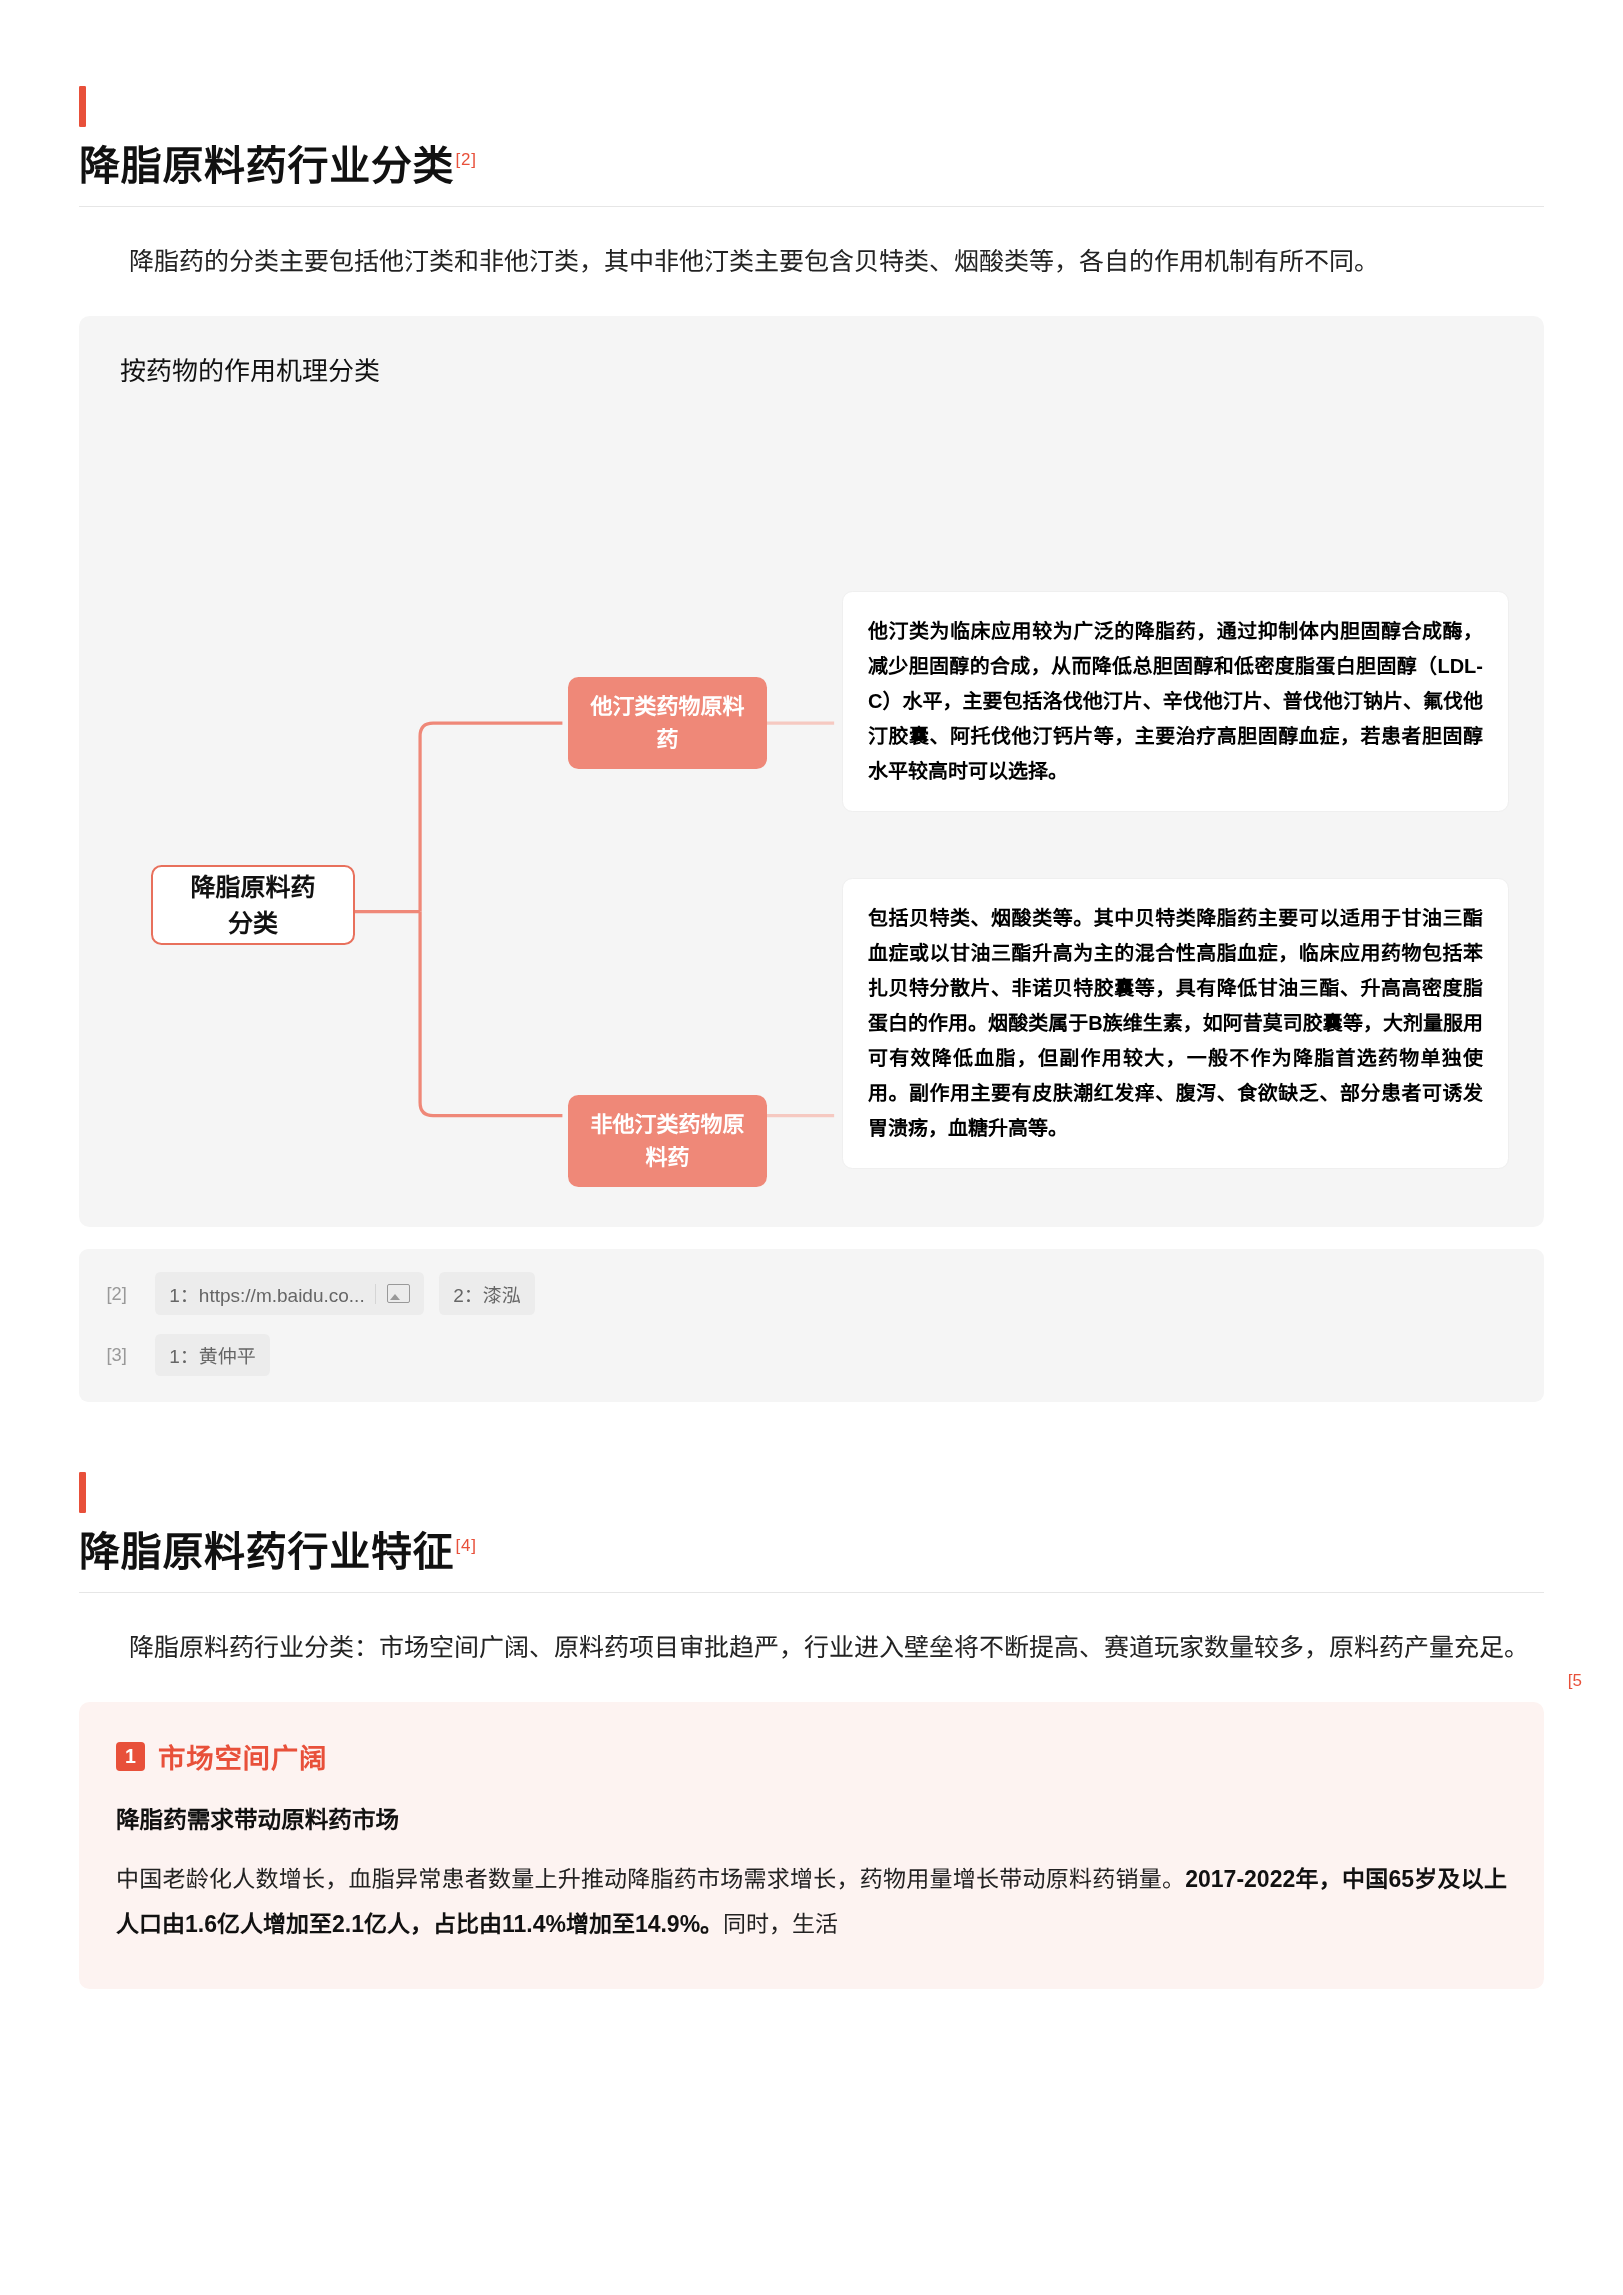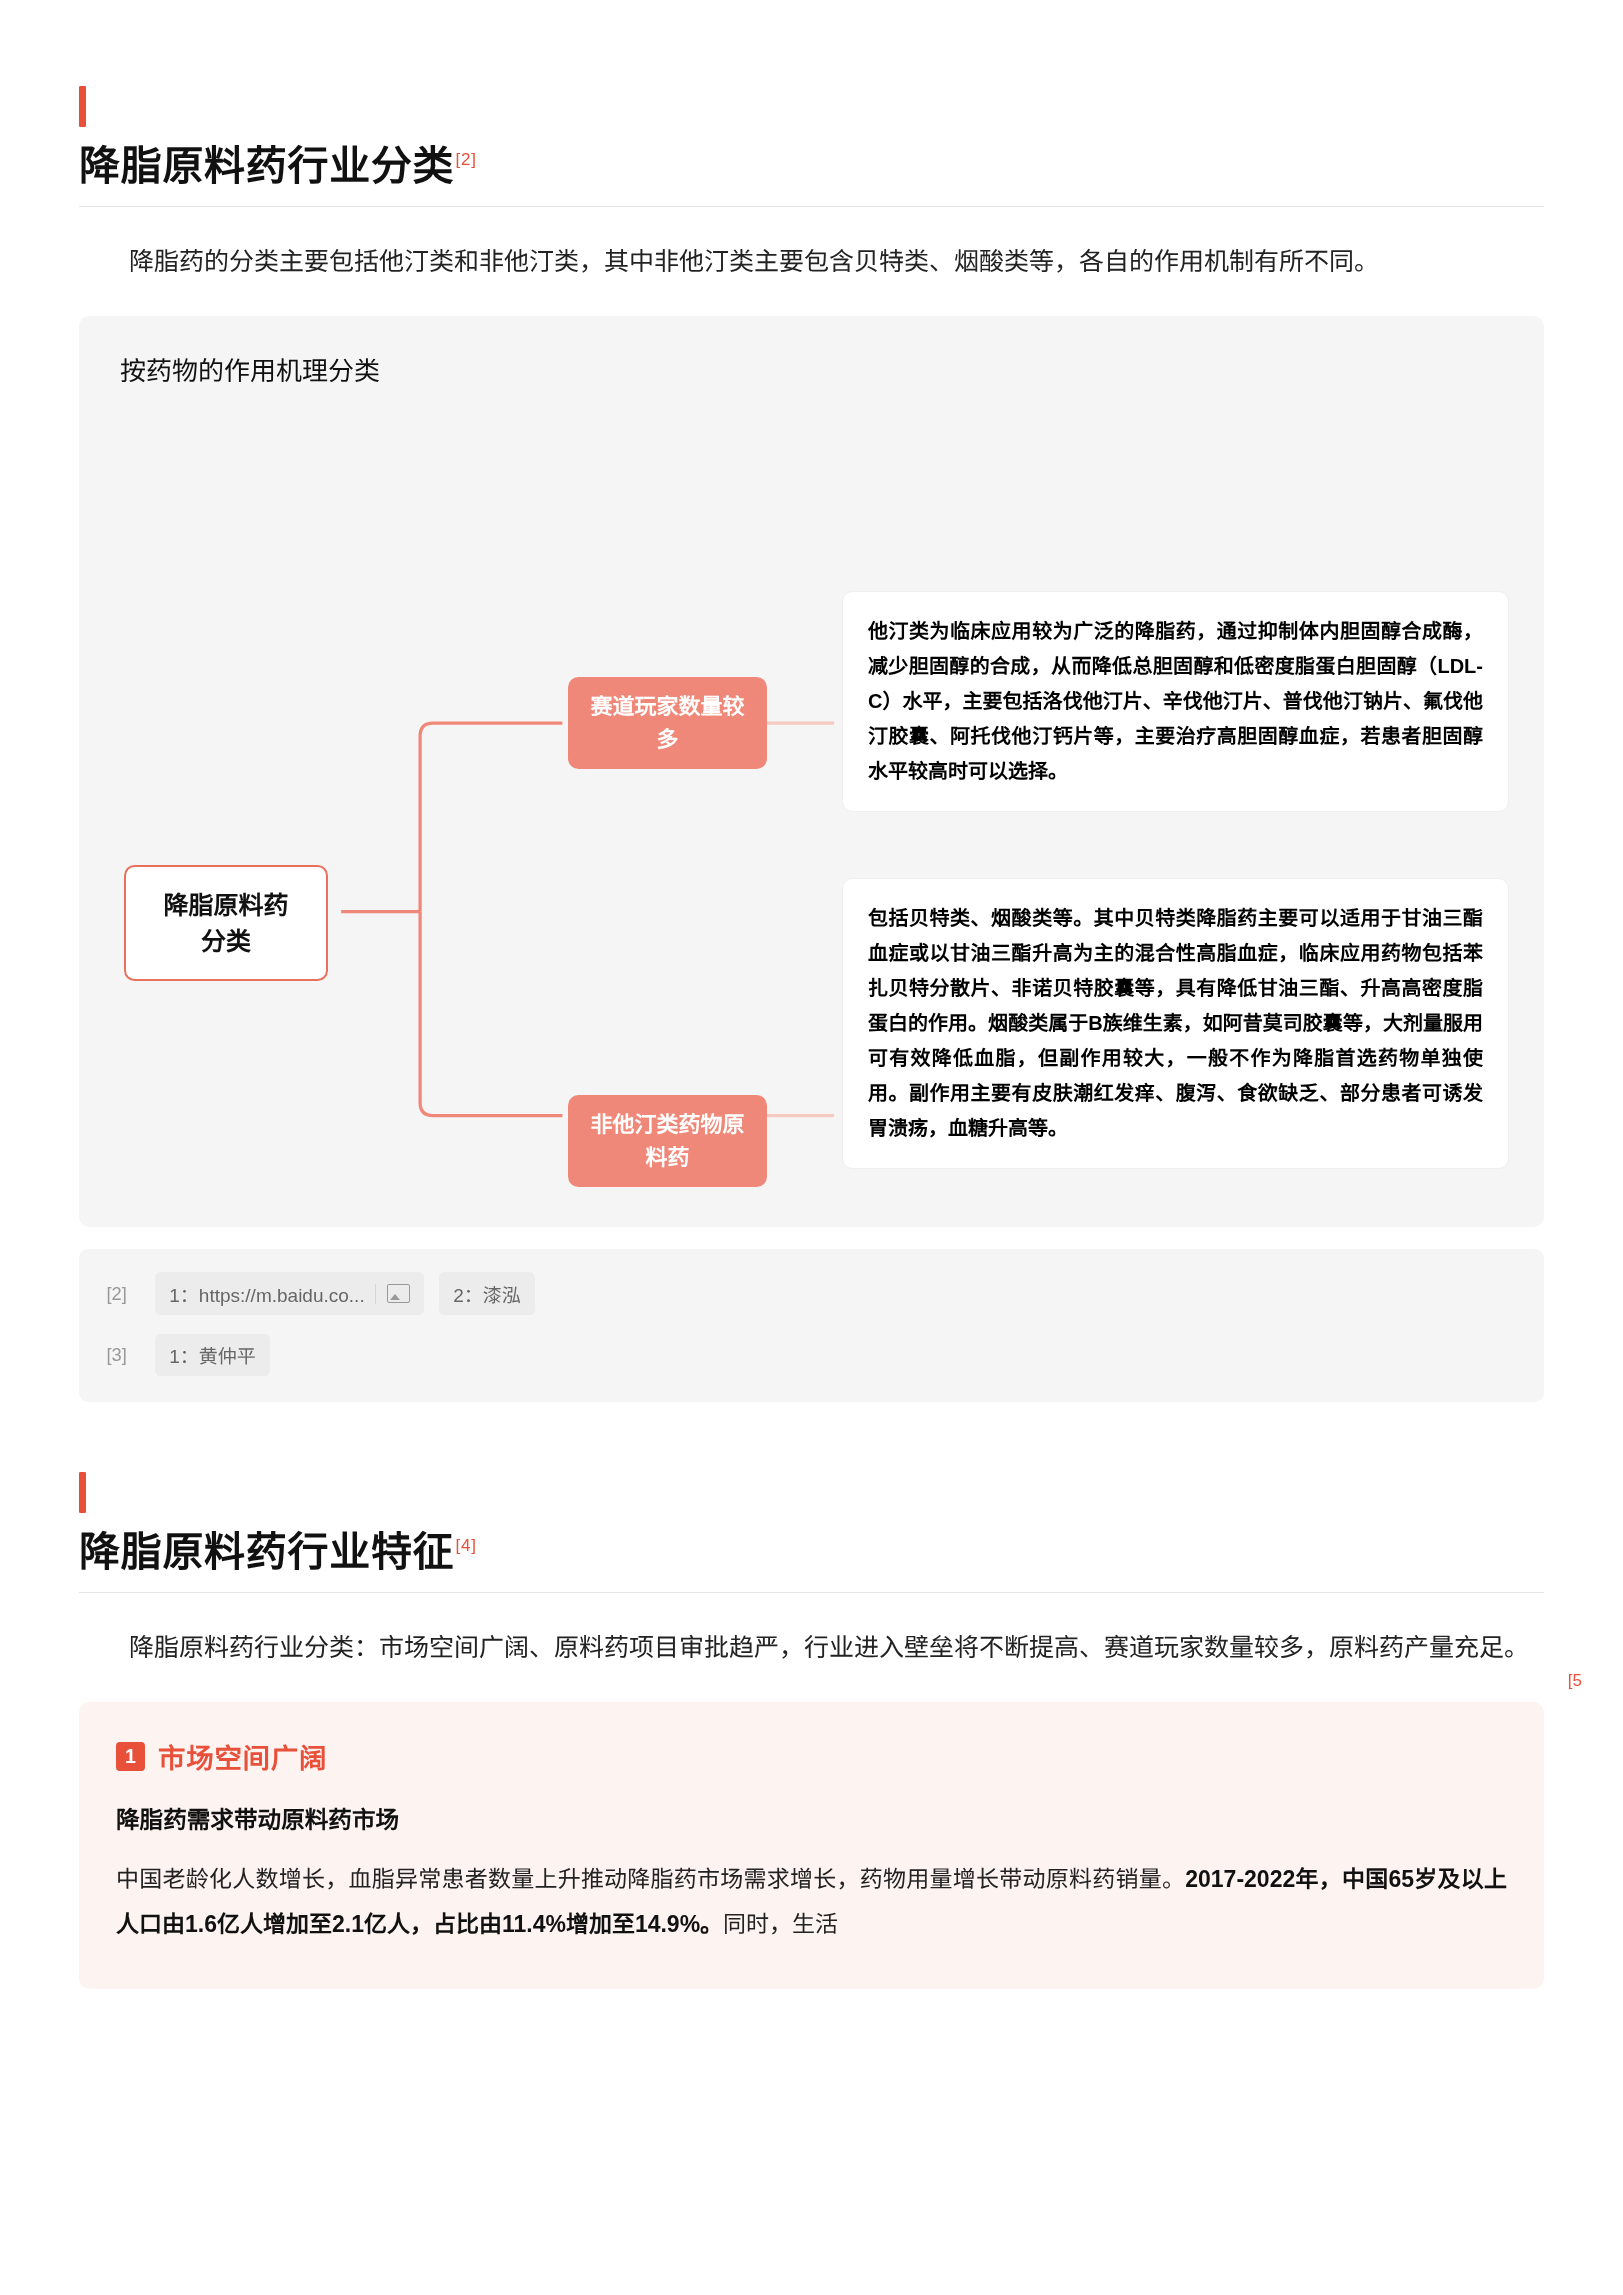--- a/index.html
+++ b/index.html
@@ -89,24 +89,24 @@
   }
   svg.connectors {
     position: absolute;
     left: 0; top: 0;
     width: 100%;
     height: 100%;
     pointer-events: none;
   }
   .root-node {
     position: absolute;
-    left: 8px;
+    left: 35px;
     top: 452px;
     width: 204px;
-    height: 116px;
+    height: 80px;
     border: 2.6px solid #e8705c;
     border-radius: 10.5px;
     background: #ffffff;
     display: flex;
     align-items: center;
     justify-content: center;
     text-align: center;
     font-size: 25px;
     font-weight: bold;
     line-height: 1.45;
@@ -298,21 +298,21 @@
         <path d="M994,1074 L1110,1074" stroke="#f6c9c1" stroke-width="5" fill="none"></path>
       </svg>
 
       <div class="root-node">
         <div>
           <div>降脂原料药</div>
           <div>分类</div>
         </div>
       </div>
 
-      <div class="branch-node branch-1">赛道玩家数量较多</div>
+      <div class="branch-node branch-1">他汀类药物原料药</div>
       <div class="branch-node branch-2">非他汀类药物原料药</div>
 
       <div class="leaf-box leaf-1">他汀类为临床应用较为广泛的降脂药，通过抑制体内胆固醇合成酶，减少胆固醇的合成，从而降低总胆固醇和低密度脂蛋白胆固醇（LDL-C）水平，主要包括洛伐他汀片、辛伐他汀片、普伐他汀钠片、氟伐他汀胶囊、阿托伐他汀钙片等，主要治疗高胆固醇血症，若患者胆固醇水平较高时可以选择。</div>
       <div class="leaf-box leaf-2">包括贝特类、烟酸类等。其中贝特类降脂药主要可以适用于甘油三酯血症或以甘油三酯升高为主的混合性高脂血症，临床应用药物包括苯扎贝特分散片、非诺贝特胶囊等，具有降低甘油三酯、升高高密度脂蛋白的作用。烟酸类属于B族维生素，如阿昔莫司胶囊等，大剂量服用可有效降低血脂，但副作用较大，一般不作为降脂首选药物单独使用。副作用主要有皮肤潮红发痒、腹泻、食欲缺乏、部分患者可诱发胃溃疡，血糖升高等。</div>
     </div>
   </div>
 
   <div class="refs">
 
     <div class="ref-row">

